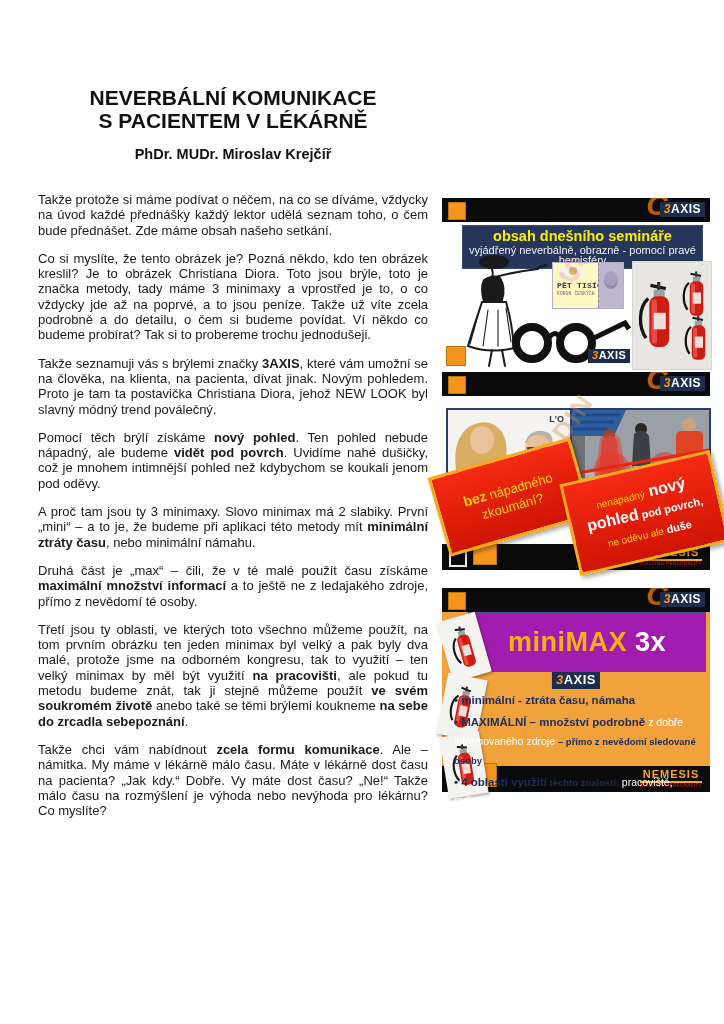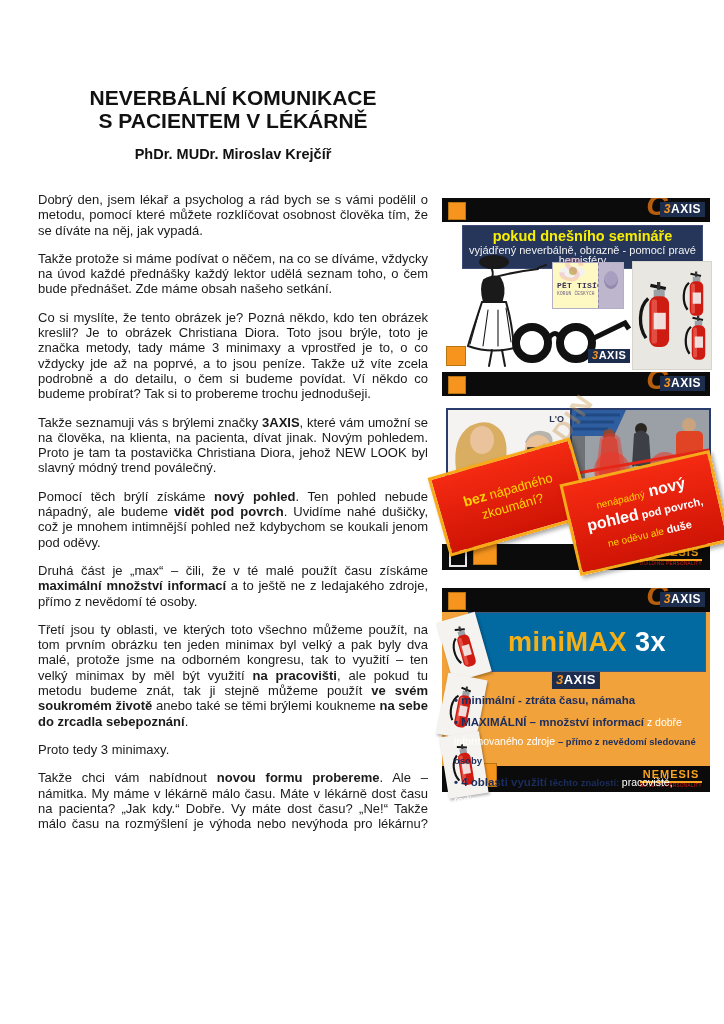--- a/index.html
+++ b/index.html
@@ -60,21 +60,21 @@
   .bannerL{left:-6px;top:84px;width:142px;height:76px;transform:rotate(-16deg);}
   .bannerR{left:126px;top:94px;width:148px;height:88px;transform:rotate(-13deg);}
   .yy{color:#ffd400;font-size:13px;}
   .by{color:#ffd400;font-size:14px;font-weight:bold;}
   .ys{color:#ffd400;font-size:10px;}
   .wb{color:#ffffff;font-size:16px;font-weight:bold;}
   .wbs{color:#ffffff;font-size:11px;font-weight:bold;}
 
   
   .s3body{position:absolute;left:0;right:0;top:24px;bottom:26px;background:#f2a23a;}
-  .s3panel{position:absolute;left:26px;right:4px;top:24px;height:58px;background:#0369a1;border:1px solid #46587e;
+  .s3panel{position:absolute;left:26px;right:4px;top:24px;height:58px;background:#a21caf;border:1px solid #46587e;
            display:flex;align-items:center;justify-content:center;}
   .s3t{font-size:27px;font-weight:bold;letter-spacing:.5px;}
   .s3t .ta{color:#f5b016;}
   .s3t .tb{color:#ffffff;}
   .axlC{position:absolute;left:50%;transform:translateX(-50%);top:84px;right:auto;font-size:13px;}
   .bullets{position:absolute;left:12px;right:13px;top:102px;z-index:3;}
   .bullet{margin-bottom:3px;line-height:1.18;}
   .bullet .mark{color:#1b2d5e;font-weight:bold;font-size:11.5px;}
   .bullet .nb{color:#1b2d5e;font-weight:bold;font-size:11.5px;}
   .bullet .nbs{color:#1b2d5e;font-weight:bold;font-size:9.5px;}
@@ -101,42 +101,41 @@
 
 <div class="page">
 
   <div class="text-col">
     <h1 class="title">
       <div>NEVERBÁLNÍ KOMUNIKACE</div>
       <div>S PACIENTEM V LÉKÁRNĚ</div>
     </h1>
     <div class="author">PhDr. MUDr. Miroslav Krejčíř</div>
     <div class="paragraphs">
-        <p><span>Dobrý den, jsem lékař a psycholog a rád bych se s vámi podělil o metodu, pomocí které můžete rozklíčovat osobnost člověka tím, že se díváte na něj, jak vypadá.</span></p>
         <p><span>Takže protože si máme podívat o něčem, na co se díváme, vždycky na úvod každé přednášky každý lektor udělá seznam toho, o čem bude přednášet. Zde máme obsah našeho setkání.</span></p>
         <p><span>Co si myslíte, že tento obrázek je? Pozná někdo, kdo ten obrázek kreslil? Je to obrázek Christiana Diora. Toto jsou brýle, toto je značka metody, tady máme 3 minimaxy a vprostřed je to, o co vždycky jde až na poprvé, a to jsou peníze. Takže už víte zcela podrobně a do detailu, o čem si budeme povídat. Ví někdo co budeme probírat? Tak si to probereme trochu jednodušeji.</span></p>
         <p><span>Takže seznamuji vás s brýlemi značky </span><span class="b">3AXIS</span><span>, které vám umožní se na člověka, na klienta, na pacienta, dívat jinak. Novým pohledem. Proto je tam ta postavička Christiana Diora, jehož NEW LOOK byl slavný módný trend poválečný.</span></p>
         <p><span>Pomocí těch brýlí získáme </span><span class="b">nový pohled</span><span>. Ten pohled nebude nápadný, ale budeme </span><span class="b">vidět pod povrch</span><span>. Uvidíme nahé dušičky, což je mnohem intimnější pohled než kdybychom se koukali jenom pod oděvy.</span></p>
+        <p><span>A proč tam jsou ty 3 minimaxy. Slovo minimax má 2 slabiky. První „mini“ – a to je, že budeme při aplikaci této metody mít </span><span class="b">minimální ztráty času</span><span>, nebo minimální námahu.</span></p>
         <p><span>Druhá část je „max“ – čili, že v té malé použít času získáme </span><span class="b">maximální množství informací</span><span> a to ještě ne z ledajakého zdroje, přímo z nevědomí té osoby.</span></p>
         <p><span>Třetí jsou ty oblasti, ve kterých toto všechno můžeme použít, na tom prvním obrázku ten jeden minimax byl velký a pak byly dva malé, protože jsme na odborném kongresu, tak to využití – ten velký minimax by měl být využití </span><span class="b">na pracovišti</span><span>, ale pokud tu metodu budeme znát, tak ji stejně můžeme použít </span><span class="b">ve svém soukromém životě</span><span> anebo také se těmi brýlemi koukneme </span><span class="b">na sebe do zrcadla sebepoznání</span><span>.</span></p>
-        <p><span>Proto tedy 3 minimaxy.</span></p>
-        <p><span>Takže chci vám nabídnout </span><span class="b">novou formu probereme</span><span>. Ale – námitka. My máme v lékárně málo času. Máte v lékárně dost času na pacienta? „Jak kdy.“ Dobře. Vy máte dost času? „Ne!“ Takže málo času na rozmýšlení je výhoda nebo nevýhoda pro lékárnu? Co myslíte?</span></p>
+        <p><span>Takže chci vám nabídnout </span><span class="b">zcela formu komunikace</span><span>. Ale – námitka. My máme v lékárně málo času. Máte v lékárně dost času na pacienta? „Jak kdy.“ Dobře. Vy máte dost času? „Ne!“ Takže málo času na rozmýšlení je výhoda nebo nevýhoda pro lékárnu? Co myslíte?</span></p>
       </div>
   </div>
 
   <div class="slides">
 
     <div class="slide s1">
       <div class="bar top">
         <div class="osq"></div>
         <div class="cw">C</div>
         <div class="axl"><span class="a3">3</span><span>AXIS</span></div>
       </div>
       <div class="s1band">
-        <div class="s1title">pokud dnešního semináře</div>
+        <div class="s1title">obsah dnešního semináře</div>
         <div class="s1sub">vyjádřený neverbálně, obrazně - pomocí pravé hemisféry</div>
       </div>
       <svg class="sketch" width="92" height="118" viewBox="0 0 92 118">
         <g stroke="#1a1a1a" fill="none" stroke-width="2" stroke-linecap="round">
           <ellipse cx="36" cy="12" rx="14" ry="6" fill="#1a1a1a"></ellipse>
           <path d="M33,17 q3,6 1,10"></path>
           <path d="M34,28 q20,-6 46,-9"></path>
           <path d="M80,18 l8,-3"></path>
           <path d="M26,30 q10,-6 16,-2 q6,10 2,22 l-18,2 q-4,-14 0,-22 Z" fill="#1a1a1a"></path>
           <path d="M24,52 q-10,30 -14,44 q22,8 46,2 q-2,-26 -8,-46 Z"></path>
@@ -295,21 +294,21 @@
           <path d="M14,8 l14,3" stroke="#141414" stroke-width="3"></path>
           <rect x="20" y="5" width="3" height="9" fill="#333"></rect>
           <rect x="17" y="12" width="10" height="7" fill="#9aa0a6"></rect>
           <rect x="13" y="18" width="18" height="46" rx="7" fill="#cf1c12"></rect>
           <rect x="15" y="21" width="5" height="40" rx="2" fill="#e85a4e" opacity="0.8"></rect>
           <rect x="17" y="33" width="11" height="15" fill="#f2f2f2" opacity="0.9"></rect>
         </svg>
       </div>
       <div class="bullets">
           <div class="bullet"><span class="mark">• </span><span class="nb">minimální - ztráta času, námaha</span></div>
-          <div class="bullet"><span class="mark">• </span><span class="nb">MAXIMÁLNÍ – množství informací</span><span class="wt"> z dobře informovaného zdroje </span><span class="nbs">– přímo z nevědomí sledované osoby</span></div>
+          <div class="bullet"><span class="mark">• </span><span class="nb">MAXIMÁLNÍ – množství podrobně</span><span class="wt"> z dobře informovaného zdroje </span><span class="nbs">– přímo z nevědomí sledované osoby</span></div>
           <div class="bullet"><span class="mark">• </span><span class="nb">4 oblasti využití</span><span class="nbs"> těchto znalostí: </span><span class="wt">pracoviště, rodina, soukromí a osobní sebepoznání</span></div>
         </div>
       <div class="bar bottom">
         <div class="wsq"></div>
         <div class="osq2"></div>
         <div class="nem">
           <div class="t">NEMESIS</div>
           <div class="s">BUILDING PERSONALITY</div>
         </div>
       </div>

